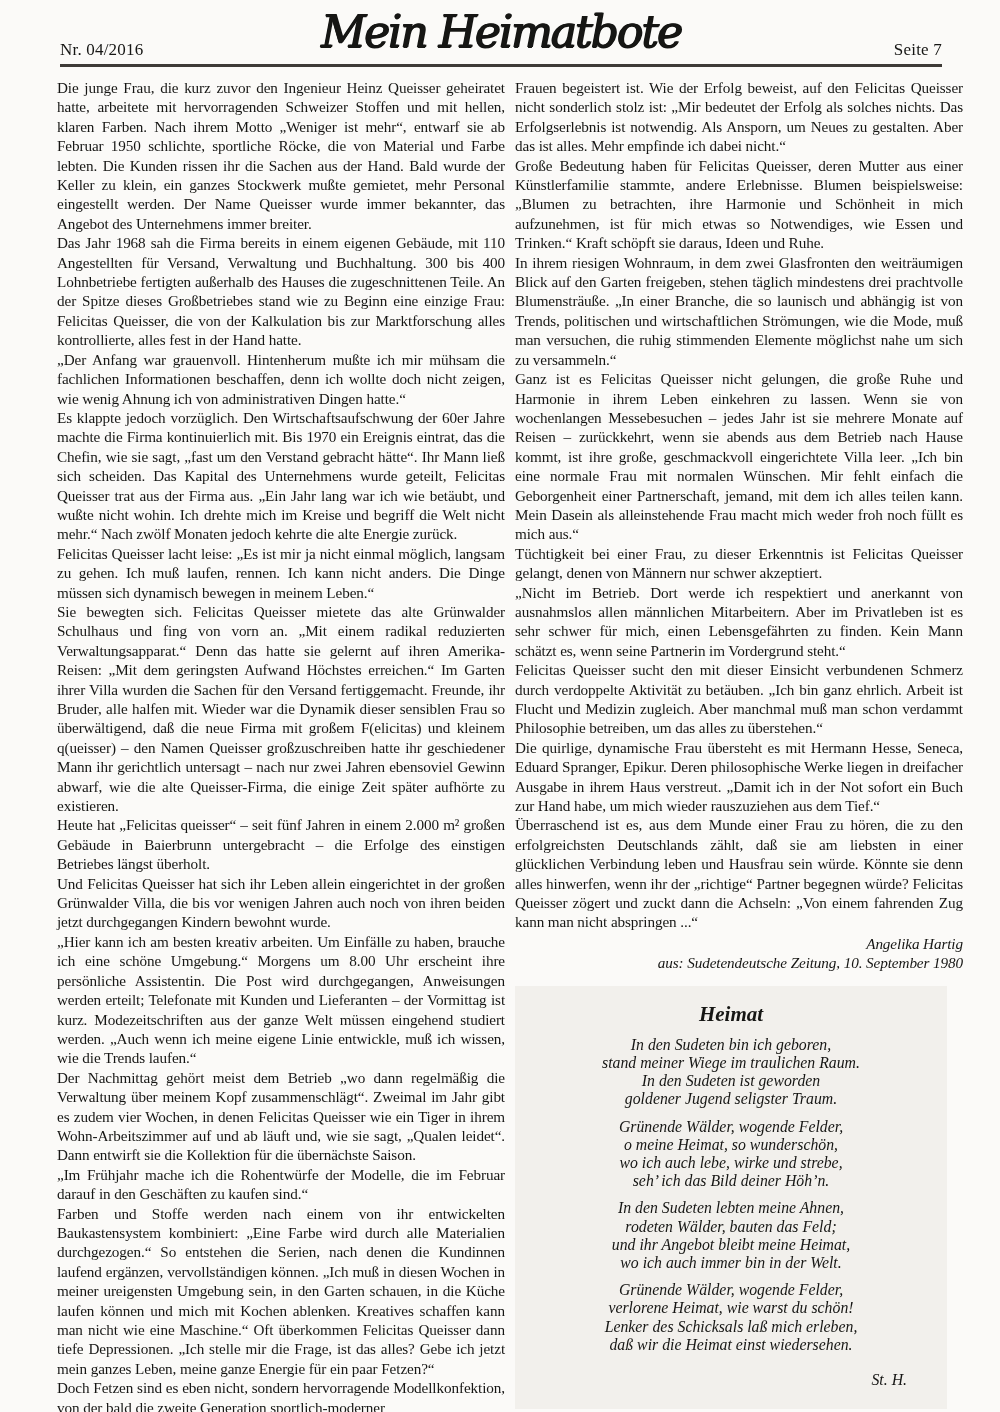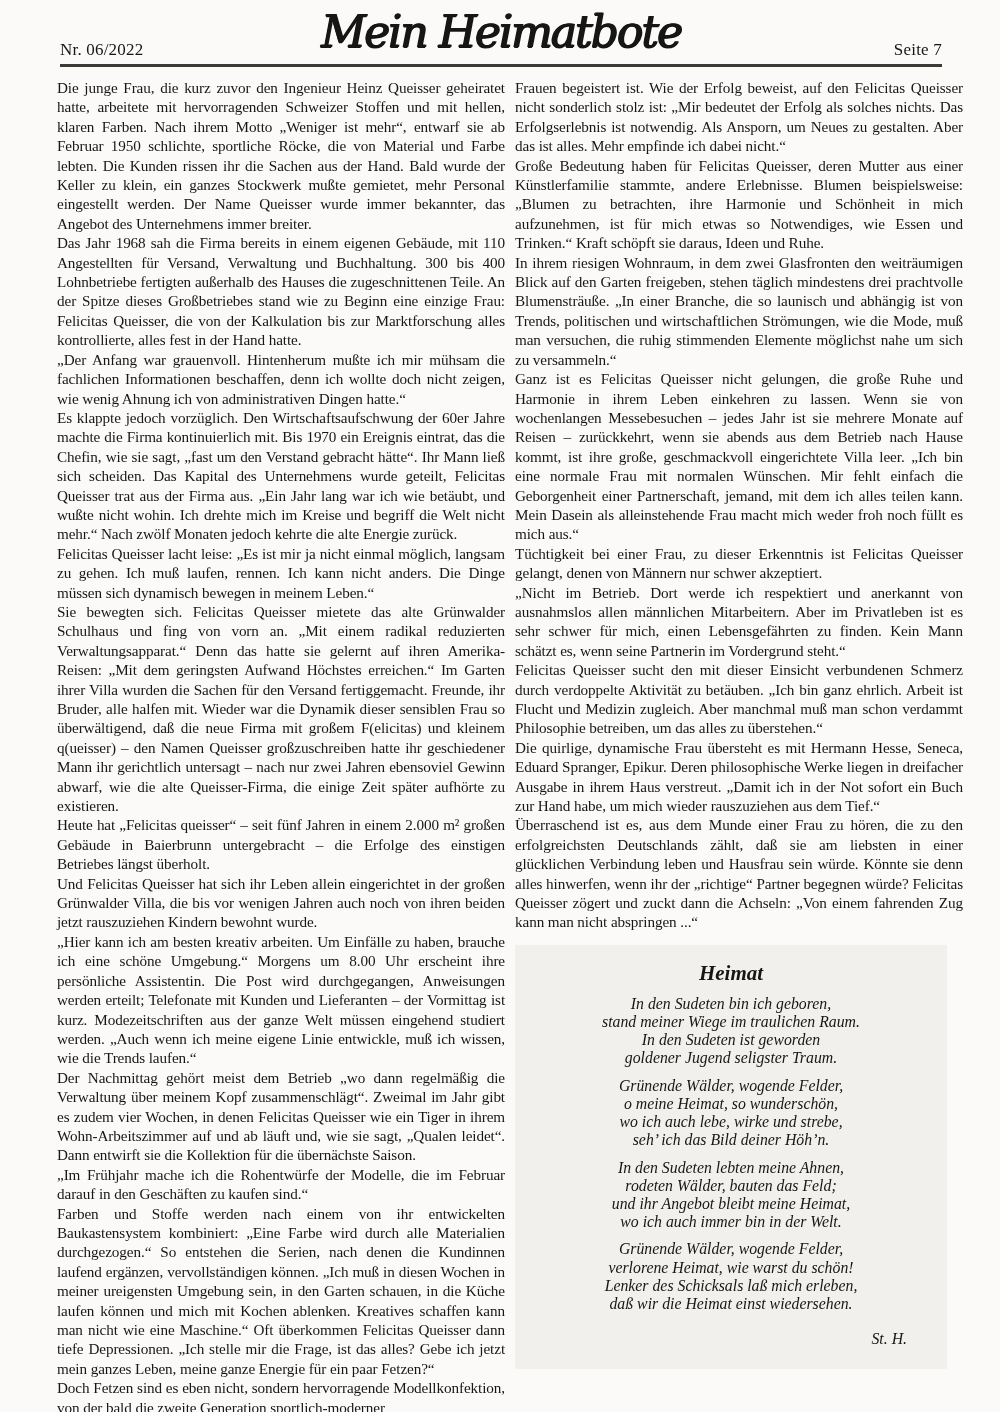--- a/index.html
+++ b/index.html
@@ -84,55 +84,59 @@
     margin-top:16px;
     font-size:15.8px;
   }
 </style>
 </head>
 <body>
 
 <div class="page">
 
   <div class="header">
-    <div class="issue">Nr. 06/2022</div>
+    <div class="issue">Nr. 04/2016</div>
     <div class="masthead">Mein Heimatbote</div>
     <div class="pageno">Seite 7</div>
   </div>
   <div class="header-rule"></div>
 
   <div class="columns">
 
     <div class="col">
       <p>Die junge Frau, die kurz zuvor den Ingenieur Heinz Queisser geheiratet hatte, arbeitete mit hervorragenden Schweizer Stoffen und mit hellen, klaren Farben. Nach ihrem Motto „Weniger ist mehr“, entwarf sie ab Februar 1950 schlichte, sportliche Röcke, die von Material und Farbe lebten. Die Kunden rissen ihr die Sachen aus der Hand. Bald wurde der Keller zu klein, ein ganzes Stockwerk mußte gemietet, mehr Personal eingestellt werden. Der Name Queisser wurde immer bekannter, das Angebot des Unternehmens immer breiter.</p>
       <p>Das Jahr 1968 sah die Firma bereits in einem eigenen Gebäude, mit 110 Angestellten für Versand, Verwaltung und Buchhaltung. 300 bis 400 Lohnbetriebe fertigten außerhalb des Hauses die zugeschnittenen Teile. An der Spitze dieses Großbetriebes stand wie zu Beginn eine einzige Frau: Felicitas Queisser, die von der Kalkulation bis zur Marktforschung alles kontrollierte, alles fest in der Hand hatte.</p>
       <p>„Der Anfang war grauenvoll. Hintenherum mußte ich mir mühsam die fachlichen Informationen beschaffen, denn ich wollte doch nicht zeigen, wie wenig Ahnung ich von administrativen Dingen hatte.“</p>
       <p>Es klappte jedoch vorzüglich. Den Wirtschaftsaufschwung der 60er Jahre machte die Firma kontinuierlich mit. Bis 1970 ein Ereignis eintrat, das die Chefin, wie sie sagt, „fast um den Verstand gebracht hätte“. Ihr Mann ließ sich scheiden. Das Kapital des Unternehmens wurde geteilt, Felicitas Queisser trat aus der Firma aus. „Ein Jahr lang war ich wie betäubt, und wußte nicht wohin. Ich drehte mich im Kreise und begriff die Welt nicht mehr.“ Nach zwölf Monaten jedoch kehrte die alte Energie zurück.</p>
       <p>Felicitas Queisser lacht leise: „Es ist mir ja nicht einmal möglich, langsam zu gehen. Ich muß laufen, rennen. Ich kann nicht anders. Die Dinge müssen sich dynamisch bewegen in meinem Leben.“</p>
       <p>Sie bewegten sich. Felicitas Queisser mietete das alte Grünwalder Schulhaus und fing von vorn an. „Mit einem radikal reduzierten Verwaltungsapparat.“ Denn das hatte sie gelernt auf ihren Amerika-Reisen: „Mit dem geringsten Aufwand Höchstes erreichen.“ Im Garten ihrer Villa wurden die Sachen für den Versand fertiggemacht. Freunde, ihr Bruder, alle halfen mit. Wieder war die Dynamik dieser sensiblen Frau so überwältigend, daß die neue Firma mit großem F(elicitas) und kleinem q(ueisser) – den Namen Queisser großzuschreiben hatte ihr geschiedener Mann ihr gerichtlich untersagt – nach nur zwei Jahren ebensoviel Gewinn abwarf, wie die alte Queisser-Firma, die einige Zeit später aufhörte zu existieren.</p>
       <p>Heute hat „Felicitas queisser“ – seit fünf Jahren in einem 2.000 m² großen Gebäude in Baierbrunn untergebracht – die Erfolge des einstigen Betriebes längst überholt.</p>
-      <p>Und Felicitas Queisser hat sich ihr Leben allein eingerichtet in der großen Grünwalder Villa, die bis vor wenigen Jahren auch noch von ihren beiden jetzt rauszuziehen Kindern bewohnt wurde.</p>
+      <p>Und Felicitas Queisser hat sich ihr Leben allein eingerichtet in der großen Grünwalder Villa, die bis vor wenigen Jahren auch noch von ihren beiden jetzt durchgegangen Kindern bewohnt wurde.</p>
       <p>„Hier kann ich am besten kreativ arbeiten. Um Einfälle zu haben, brauche ich eine schöne Umgebung.“ Morgens um 8.00 Uhr erscheint ihre persönliche Assistentin. Die Post wird durchgegangen, Anweisungen werden erteilt; Telefonate mit Kunden und Lieferanten – der Vormittag ist kurz. Modezeitschriften aus der ganze Welt müssen eingehend studiert werden. „Auch wenn ich meine eigene Linie entwickle, muß ich wissen, wie die Trends laufen.“</p>
       <p>Der Nachmittag gehört meist dem Betrieb „wo dann regelmäßig die Verwaltung über meinem Kopf zusammenschlägt“. Zweimal im Jahr gibt es zudem vier Wochen, in denen Felicitas Queisser wie ein Tiger in ihrem Wohn-Arbeitszimmer auf und ab läuft und, wie sie sagt, „Qualen leidet“. Dann entwirft sie die Kollektion für die übernächste Saison.</p>
       <p>„Im Frühjahr mache ich die Rohentwürfe der Modelle, die im Februar darauf in den Geschäften zu kaufen sind.“</p>
       <p>Farben und Stoffe werden nach einem von ihr entwickelten Baukastensystem kombiniert: „Eine Farbe wird durch alle Materialien durchgezogen.“ So entstehen die Serien, nach denen die Kundinnen laufend ergänzen, vervollständigen können. „Ich muß in diesen Wochen in meiner ureigensten Umgebung sein, in den Garten schauen, in die Küche laufen können und mich mit Kochen ablenken. Kreatives schaffen kann man nicht wie eine Maschine.“ Oft überkommen Felicitas Queisser dann tiefe Depressionen. „Ich stelle mir die Frage, ist das alles? Gebe ich jetzt mein ganzes Leben, meine ganze Energie für ein paar Fetzen?“</p>
       <p>Doch Fetzen sind es eben nicht, sondern hervorragende Modellkonfektion, von der bald die zweite Generation sportlich-moderner</p>
     </div>
 
     <div class="col">
       <p>Frauen begeistert ist. Wie der Erfolg beweist, auf den Felicitas Queisser nicht sonderlich stolz ist: „Mir bedeutet der Erfolg als solches nichts. Das Erfolgserlebnis ist notwendig. Als Ansporn, um Neues zu gestalten. Aber das ist alles. Mehr empfinde ich dabei nicht.“</p>
       <p>Große Bedeutung haben für Felicitas Queisser, deren Mutter aus einer Künstlerfamilie stammte, andere Erlebnisse. Blumen beispielsweise: „Blumen zu betrachten, ihre Harmonie und Schönheit in mich aufzunehmen, ist für mich etwas so Notwendiges, wie Essen und Trinken.“ Kraft schöpft sie daraus, Ideen und Ruhe.</p>
       <p>In ihrem riesigen Wohnraum, in dem zwei Glasfronten den weiträumigen Blick auf den Garten freigeben, stehen täglich mindestens drei prachtvolle Blumensträuße. „In einer Branche, die so launisch und abhängig ist von Trends, politischen und wirtschaftlichen Strömungen, wie die Mode, muß man versuchen, die ruhig stimmenden Elemente möglichst nahe um sich zu versammeln.“</p>
       <p>Ganz ist es Felicitas Queisser nicht gelungen, die große Ruhe und Harmonie in ihrem Leben einkehren zu lassen. Wenn sie von wochenlangen Messebesuchen – jedes Jahr ist sie mehrere Monate auf Reisen – zurückkehrt, wenn sie abends aus dem Betrieb nach Hause kommt, ist ihre große, geschmackvoll eingerichtete Villa leer. „Ich bin eine normale Frau mit normalen Wünschen. Mir fehlt einfach die Geborgenheit einer Partnerschaft, jemand, mit dem ich alles teilen kann. Mein Dasein als alleinstehende Frau macht mich weder froh noch füllt es mich aus.“</p>
       <p>Tüchtigkeit bei einer Frau, zu dieser Erkenntnis ist Felicitas Queisser gelangt, denen von Männern nur schwer akzeptiert.</p>
       <p>„Nicht im Betrieb. Dort werde ich respektiert und anerkannt von ausnahmslos allen männlichen Mitarbeitern. Aber im Privatleben ist es sehr schwer für mich, einen Lebensgefährten zu finden. Kein Mann schätzt es, wenn seine Partnerin im Vordergrund steht.“</p>
       <p>Felicitas Queisser sucht den mit dieser Einsicht verbundenen Schmerz durch verdoppelte Aktivität zu betäuben. „Ich bin ganz ehrlich. Arbeit ist Flucht und Medizin zugleich. Aber manchmal muß man schon verdammt Philosophie betreiben, um das alles zu überstehen.“</p>
       <p>Die quirlige, dynamische Frau übersteht es mit Hermann Hesse, Seneca, Eduard Spranger, Epikur. Deren philosophische Werke liegen in dreifacher Ausgabe in ihrem Haus verstreut. „Damit ich in der Not sofort ein Buch zur Hand habe, um mich wieder rauszuziehen aus dem Tief.“</p>
       <p>Überraschend ist es, aus dem Munde einer Frau zu hören, die zu den erfolgreichsten Deutschlands zählt, daß sie am liebsten in einer glücklichen Verbindung leben und Hausfrau sein würde. Könnte sie denn alles hinwerfen, wenn ihr der „richtige“ Partner begegnen würde? Felicitas Queisser zögert und zuckt dann die Achseln: „Von einem fahrenden Zug kann man nicht abspringen ...“</p>
 
+      <div class="byline">
+        <div>Angelika Hartig</div>
+        <div>aus: Sudetendeutsche Zeitung, 10. September 1980</div>
+      </div>
 
       <div class="poem-box">
         <div class="poem-title">Heimat</div>
 
         <div class="stanza">
           <div class="poem-line">In den Sudeten bin ich geboren,</div>
           <div class="poem-line">stand meiner Wiege im traulichen Raum.</div>
           <div class="poem-line">In den Sudeten ist geworden</div>
           <div class="poem-line">goldener Jugend seligster Traum.</div>
         </div>

